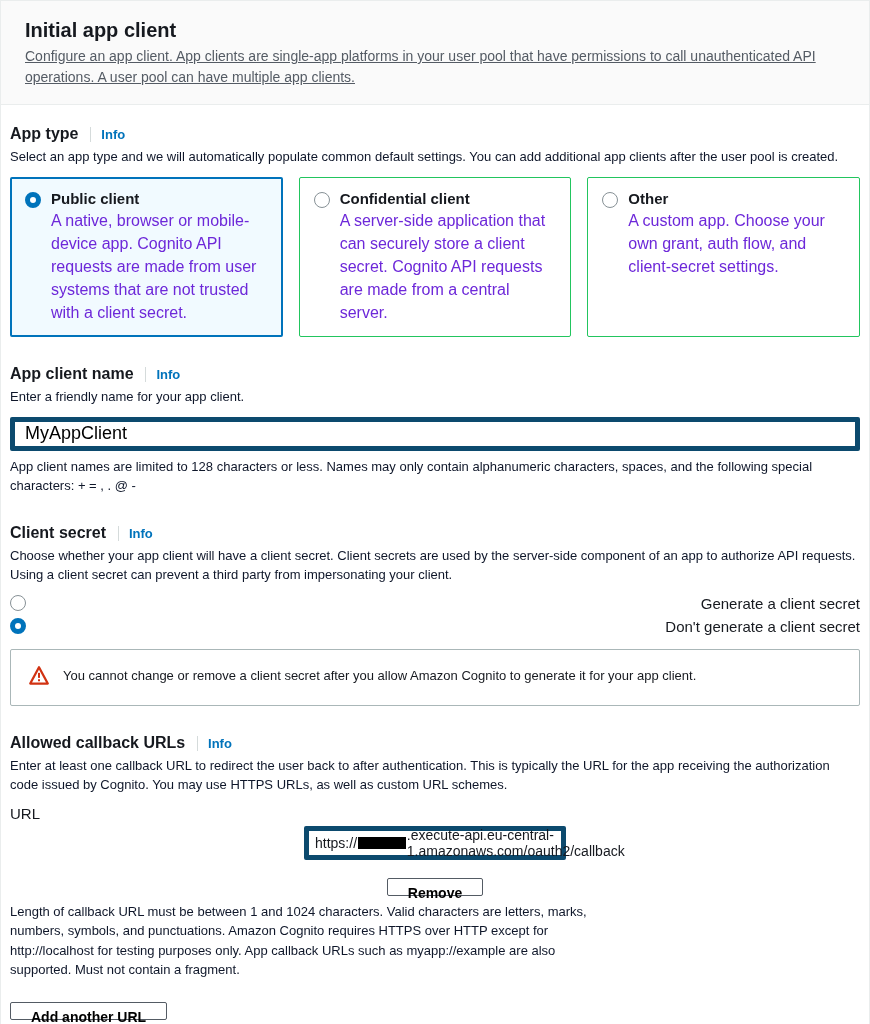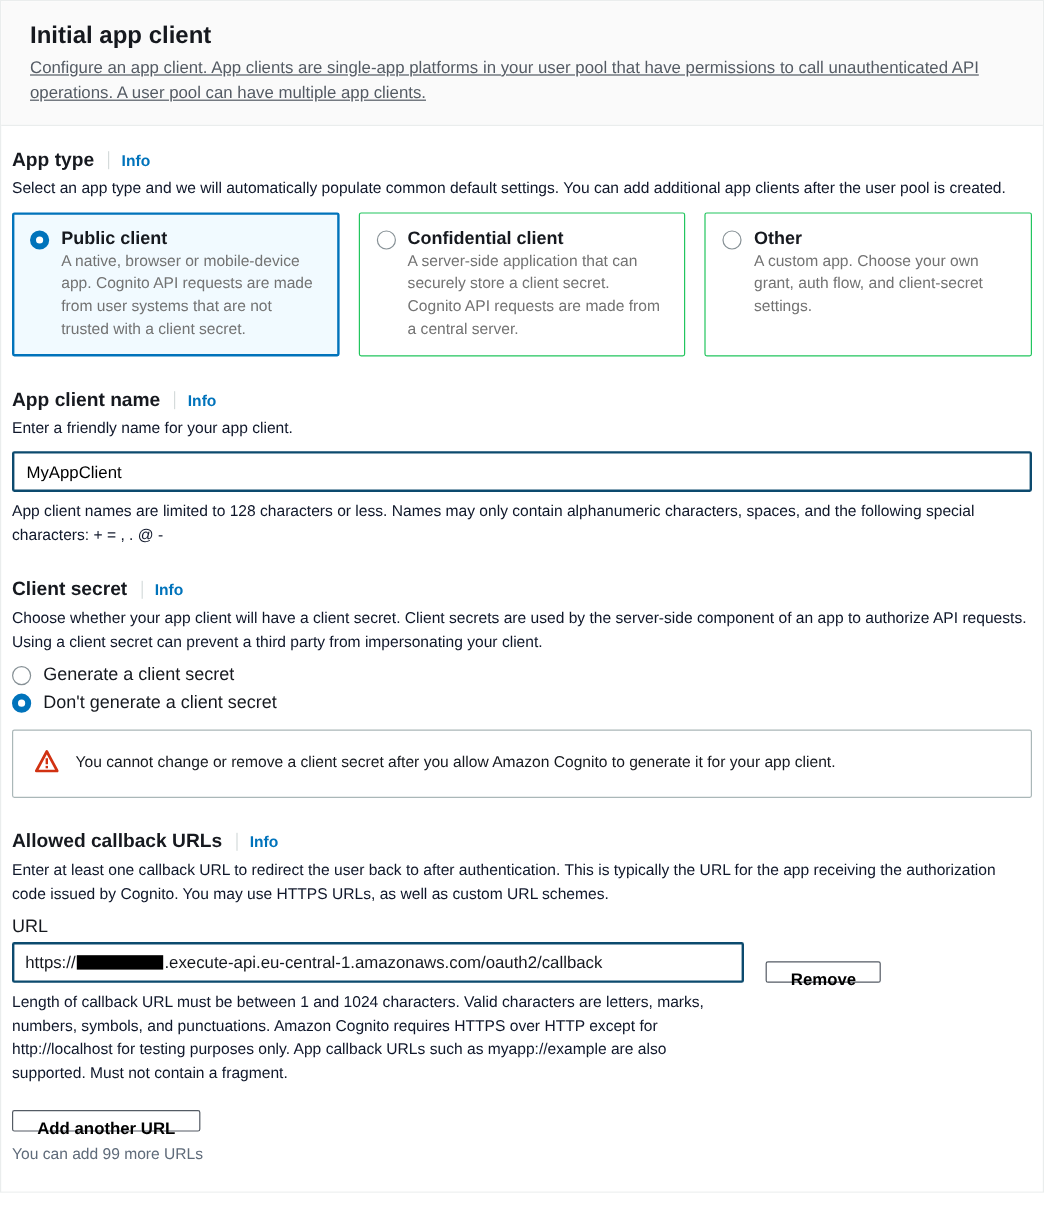--- a/index.html
+++ b/index.html
@@ -84,40 +84,41 @@
   }
   .tile.selected .radio {
     border: 5px solid #0073bb;
   }
   .tile-title {
     font-weight: 700;
     font-size: 15px;
     margin-bottom: 2px;
   }
   .tile-desc {
-    color: #737373;
-    font-size: 13px;
+    color: #6d28d9;
+    font-size: 16px;
     line-height: 1.45;
   }
   .section { margin-top: 28px; }
   .text-input {
     width: 100%;
-    border: 2px solid #0c4a6e;
+    border: 5px solid #0c4a6e;
     border-radius: 2px;
     padding: 6px 10px;
-    font-size: 14px;
+    font-size: 18px;
     height: 34px;
     font-family: inherit;
   }
   .radio-row {
     display: flex;
     align-items: center;
-    gap: 10px;
+    gap: 26px;
     margin: 6px 0;
     cursor: pointer;
+    justify-content: space-between;
   }
   .radio-row .radio {
     width: 16px; height: 16px; border-radius: 50%;
     border: 1px solid #879196; background: #fff;
   }
   .radio-row.selected .radio { border: 5px solid #0073bb; }
   .radio-label { font-size: 15px; }
   .alert {
     border: 1px solid #aab7b8;
     border-radius: 2px;
@@ -127,21 +128,22 @@
     margin-top: 14px;
   }
   .alert-icon {
     flex: 0 0 20px;
     color: #d13212;
   }
   .alert-text { font-size: 13px; line-height: 1.5; }
   .url-row {
     display: flex;
     gap: 18px;
-    align-items: flex-end;
+    align-items: center;
+    flex-direction: column;
   }
   .url-row .text-input { flex: 1; max-width: 610px; }
   .btn {
     border: 1px solid #545b64;
     background: #fff;
     font-weight: 700;
     font-size: 14px;
     padding: 6px 20px;
     height: 18px;
     border-radius: 2px;

